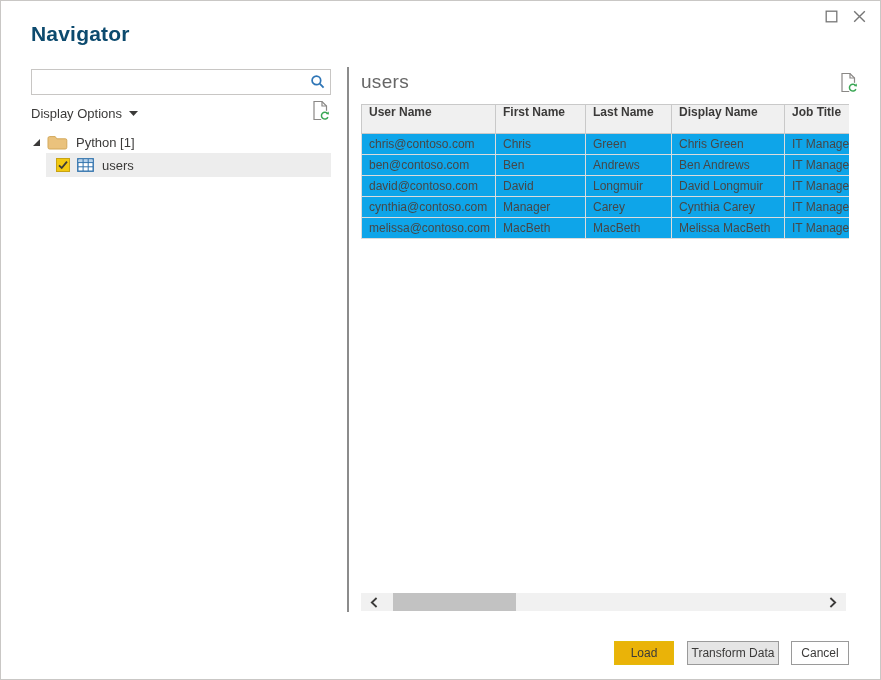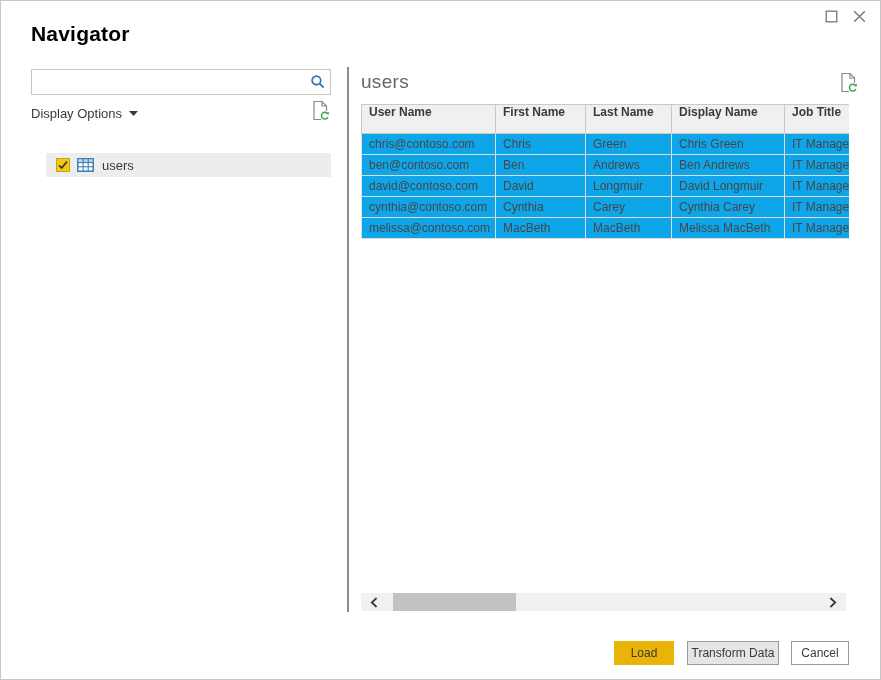--- a/index.html
+++ b/index.html
@@ -7,21 +7,21 @@
   .dialog {
     position:relative; width:881px; height:680px;
     background:#ffffff; border:1px solid #c9c7c5; overflow:hidden;
   }
   
   .win-btn { position:absolute; background:transparent; border:none; cursor:pointer;
              display:flex; align-items:center; justify-content:center; }
   .btn-max   { left:820px; top:5px; width:20px; height:20px; }
   .btn-close { left:847px; top:4px; width:22px; height:22px; }
   .dlg-title { position:absolute; left:30px; top:21px; font-size:21px; font-weight:600;
-               color:#000000; letter-spacing:0.2px; }
+               color:#0c4a6e; letter-spacing:0.2px; }
   
   .search-box { position:absolute; left:30px; top:68px; width:300px; height:26px;
                 border:1px solid #c8c6c4; background:#fff; display:flex; align-items:center; }
   .search-box input { flex:1; border:none; outline:none; height:100%; padding:0 6px;
                       font-size:13px; font-family:"Liberation Sans", sans-serif; color:#3b3a39; }
   .search-ic { width:24px; height:100%; display:flex; align-items:center; justify-content:center; cursor:pointer; }
   
   .disp-opt { position:absolute; left:30px; top:102px; height:20px; display:flex;
               align-items:center; gap:7px; cursor:pointer; }
   .disp-opt span { font-size:13px; color:#3b3a39; }
@@ -108,20 +108,29 @@
   <button class="refresh-btn refresh-left">
     <svg width="19" height="22" viewBox="0 0 19 22">
       <path d="M2 1.5 H10 L14.5 6 V19.5 H2 Z" fill="#ffffff" stroke="#8a8886" stroke-width="1.2"></path>
       <path d="M10 1.5 V6 H14.5" fill="none" stroke="#8a8886" stroke-width="1.2"></path>
       <circle cx="12.6" cy="15.6" r="5" fill="#ffffff"></circle>
       <path d="M15.6 13.7 A3.4 3.4 0 1 0 15.9 17.2" fill="none" stroke="#3BA755" stroke-width="1.5"></path>
       <path d="M16.6 11.4 L17 14.5 L13.9 14 Z" fill="#3BA755"></path>
     </svg>
   </button>
 
+  <div class="tree-root">
+    <svg class="expander" width="9" height="9" viewBox="0 0 9 9">
+      <polygon points="8,1 8,8 1,8" fill="#3b3a39"></polygon>
+    </svg>
+    <svg class="folder" width="21" height="15" viewBox="0 0 21 15">
+      <path d="M1 3.2 Q1 1.6 2.6 1.6 H8.2 L9.8 3.8 H18.4 Q19.8 3.8 19.8 5.2 V12.4 Q19.8 14 18.2 14 H2.6 Q1 14 1 12.4 Z" fill="#EAC27D" stroke="#d3a95c" stroke-width="1"></path>
+    </svg>
+    <span class="lbl">Python [1]</span>
+  </div>
 
   <div class="tree-child">
     <span class="cbx">
       <svg width="12" height="12" viewBox="0 0 12 12">
         <polyline points="2,6.4 4.7,9 10,2.6" fill="none" stroke="#3b3a39" stroke-width="1.8"></polyline>
       </svg>
     </span>
     <svg class="tbl-ic" width="17" height="14" viewBox="0 0 17 14">
       <rect x="0.8" y="0.8" width="15.4" height="12.4" fill="#ffffff" stroke="#3173AD" stroke-width="1.4"></rect>
       <rect x="1.6" y="1.6" width="13.8" height="2.8" fill="#B7D3EC"></rect>
@@ -182,21 +191,21 @@
           </tr>
           <tr>
             <td class="c0">david@contoso.com</td>
             <td class="c1">David</td>
             <td class="c2">Longmuir</td>
             <td class="c3">David Longmuir</td>
             <td class="c4">IT Manager</td>
           </tr>
           <tr>
             <td class="c0">cynthia@contoso.com</td>
-            <td class="c1">Cynthia</td>
+            <td class="c1">Manager</td>
             <td class="c2">Carey</td>
             <td class="c3">Cynthia Carey</td>
             <td class="c4">IT Manager</td>
           </tr>
           <tr>
             <td class="c0">melissa@contoso.com</td>
             <td class="c1">MacBeth</td>
             <td class="c2">MacBeth</td>
             <td class="c3">Melissa MacBeth</td>
             <td class="c4">IT Manager</td>

